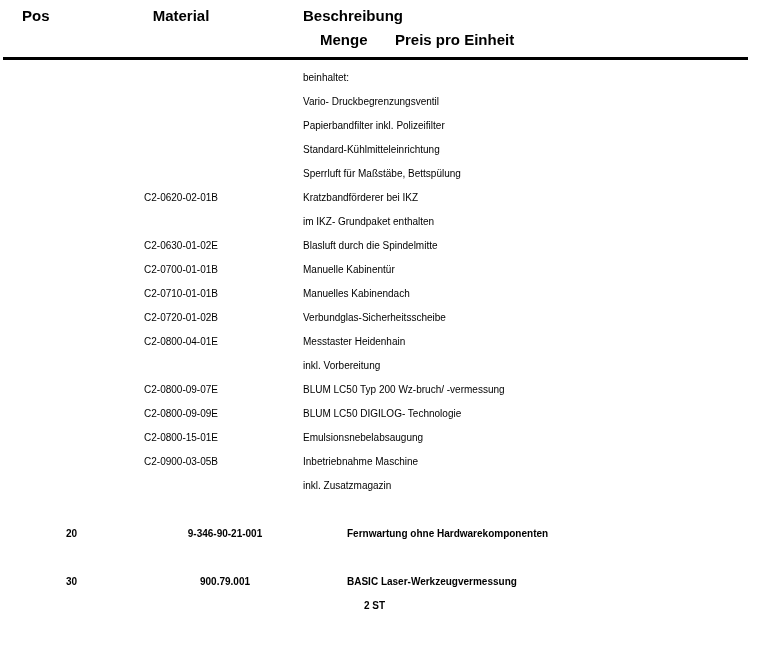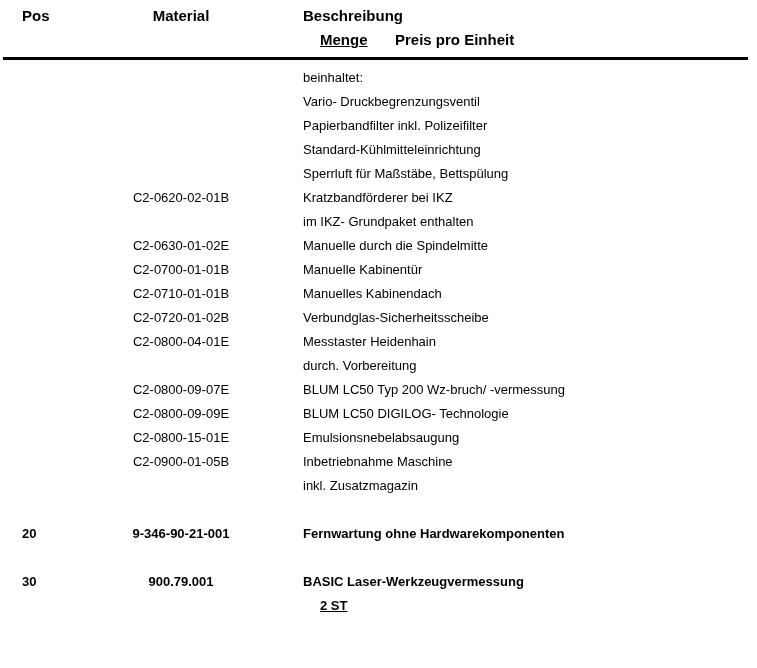--- a/index.html
+++ b/index.html
@@ -21,21 +21,21 @@
   .sheet {
     position: relative;
     width: 757px;
     height: 668px;
   }
 
   
   .col-pos   { position: absolute; left: 22px;  width: 40px; }
   .col-mat   { position: absolute; left: 66px;  width: 230px; text-align: center; }
   .col-desc  { position: absolute; left: 303px; width: 450px; }
-  .col-menge { position: absolute; left: 320px; width: 70px; text-decoration: underline; }
+  .col-menge { position: absolute; left: 320px; width: 70px; }
   .col-preis { position: absolute; left: 395px; width: 340px; }
 
   
   .table-header {
     position: absolute;
     left: 0; top: 0;
     width: 757px;
     height: 73px;
   }
   .hdr-row-1 { position: absolute; left: 0; top: 6px;  width: 757px; height: 22px; }
@@ -62,26 +62,26 @@
     left: 0;
     top: 66px;
     width: 757px;
   }
   .row {
     position: relative;
     height: 24px;
     width: 757px;
   }
   .row .cell {
-    font-size: 13px;
+    font-size: 10px;
     line-height: 24px;
     white-space: nowrap;
     top: 0;
   }
-  .row.bold .cell { font-weight: bold; }
+  .row.bold .cell { font-weight: bold; margin-left: 44px; }
 </style>
 </head>
 <body>
 
 <div class="sheet">
 
   <div class="table-header">
     <div class="hdr-row-1">
       <span class="cell col-pos">Pos</span>
       <span class="cell col-mat">Material</span>
@@ -113,55 +113,55 @@
       </div>
       <div class="row">
         <span class="cell col-mat">C2-0620-02-01B</span>
         <span class="cell col-desc">Kratzbandförderer bei IKZ</span>
       </div>
       <div class="row">
         <span class="cell col-desc">im IKZ- Grundpaket enthalten</span>
       </div>
       <div class="row">
         <span class="cell col-mat">C2-0630-01-02E</span>
-        <span class="cell col-desc">Manuelle durch die Spindelmitte</span>
+        <span class="cell col-desc">Blasluft durch die Spindelmitte</span>
       </div>
       <div class="row">
         <span class="cell col-mat">C2-0700-01-01B</span>
         <span class="cell col-desc">Manuelle Kabinentür</span>
       </div>
       <div class="row">
         <span class="cell col-mat">C2-0710-01-01B</span>
         <span class="cell col-desc">Manuelles Kabinendach</span>
       </div>
       <div class="row">
         <span class="cell col-mat">C2-0720-01-02B</span>
         <span class="cell col-desc">Verbundglas-Sicherheitsscheibe</span>
       </div>
       <div class="row">
         <span class="cell col-mat">C2-0800-04-01E</span>
         <span class="cell col-desc">Messtaster Heidenhain</span>
       </div>
       <div class="row">
-        <span class="cell col-desc">durch. Vorbereitung</span>
+        <span class="cell col-desc">inkl. Vorbereitung</span>
       </div>
       <div class="row">
         <span class="cell col-mat">C2-0800-09-07E</span>
         <span class="cell col-desc">BLUM LC50 Typ 200 Wz-bruch/ -vermessung</span>
       </div>
       <div class="row">
         <span class="cell col-mat">C2-0800-09-09E</span>
         <span class="cell col-desc">BLUM LC50 DIGILOG- Technologie</span>
       </div>
       <div class="row">
         <span class="cell col-mat">C2-0800-15-01E</span>
         <span class="cell col-desc">Emulsionsnebelabsaugung</span>
       </div>
       <div class="row">
-        <span class="cell col-mat">C2-0900-01-05B</span>
+        <span class="cell col-mat">C2-0900-03-05B</span>
         <span class="cell col-desc">Inbetriebnahme Maschine</span>
       </div>
       <div class="row">
         <span class="cell col-desc">inkl. Zusatzmagazin</span>
       </div>
       <div class="row"></div>
       <div class="row bold">
         <span class="cell col-pos">20</span>
         <span class="cell col-mat">9-346-90-21-001</span>
         <span class="cell col-desc">Fernwartung ohne Hardwarekomponenten</span>

